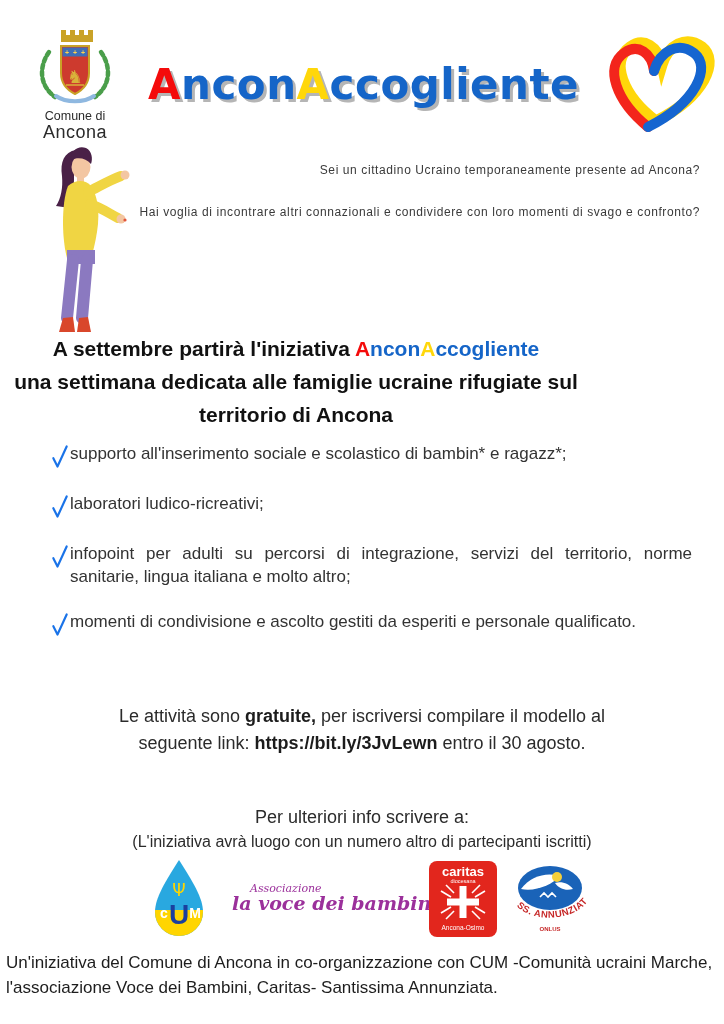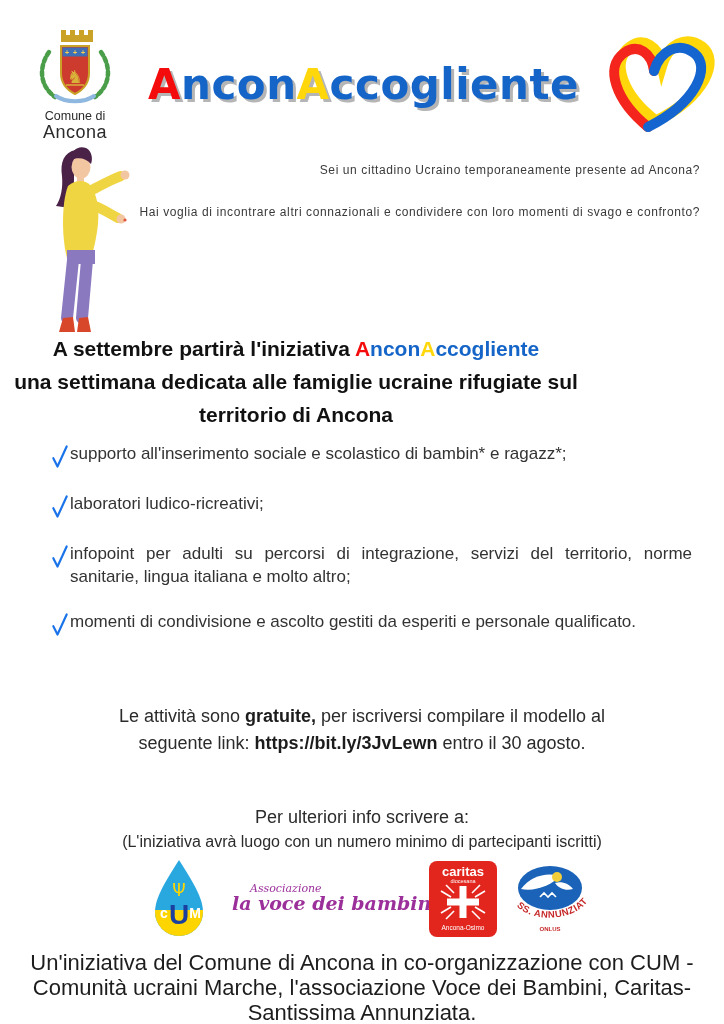--- a/index.html
+++ b/index.html
@@ -56,22 +56,22 @@
   .logos{position:absolute;left:0;top:856px;width:724px;height:86px;}
   .logo-cum{position:absolute;left:142px;top:2px;width:74px;height:82px;}
   .logo-voce{position:absolute;left:226px;top:14px;width:196px;height:56px;display:flex;align-items:center;gap:6px;}
   .voce-text{line-height:1;}
   .voce-assoc{display:block;font-family:"DejaVu Serif",serif;font-style:italic;font-size:11px;color:#9b309b;margin-left:18px;}
   .voce-name{display:block;font-family:"DejaVu Serif",serif;font-style:italic;font-weight:700;font-size:19px;color:#9b309b;white-space:nowrap;}
   .logo-caritas{position:absolute;left:428px;top:4px;width:70px;height:78px;}
   .logo-ann{position:absolute;left:510px;top:5px;width:80px;height:78px;}
   
   .footer{
-    position:absolute;left:6px;top:950px;width:712px;text-align:center;
-    font-size:22px;line-height:25px;color:#1d1d1d;
+    position:absolute;left:6px;top:950px;width:712px;
+    font-size:17px;line-height:25px;color:#1d1d1d;
   }
 </style>
 </head>
 <body>
 
 <div class="page">
 
   <div class="crest">
     <svg viewBox="0 0 90 80" width="90" height="80">
 
@@ -167,21 +167,21 @@
           <polyline points="4,17 9,27 20,3"></polyline>
         </svg>
       <div class="txt">momenti di condivisione e ascolto gestiti da esperiti e personale qualificato.</div>
     </div>
   </div>
 
   <p class="registration"><span>Le attività sono </span><b>gratuite,</b><span> per iscriversi compilare il modello al seguente link: </span><b>https://bit.ly/3JvLewn</b><span> entro  il 30 agosto.</span></p>
 
   <div class="contact">
     <div class="l1">Per ulteriori info scrivere a:</div>
-    <div class="l3">(L'iniziativa avrà luogo con un numero minimo di partecipanti iscritti)</div>
+    <div class="l3">(L'iniziativa avrà luogo con un numero altro di partecipanti iscritti)</div>
   </div>
 
   <div class="logos">
 
     <svg class="logo-cum" viewBox="0 0 74 82">
       <defs>
           <clipPath id="dropclip">
             <path d="M37 2 C 23 24 13 40 13 54 A 24 24 0 0 0 61 54 C 61 40 51 24 37 2 Z"></path>
           </clipPath>
         </defs>

